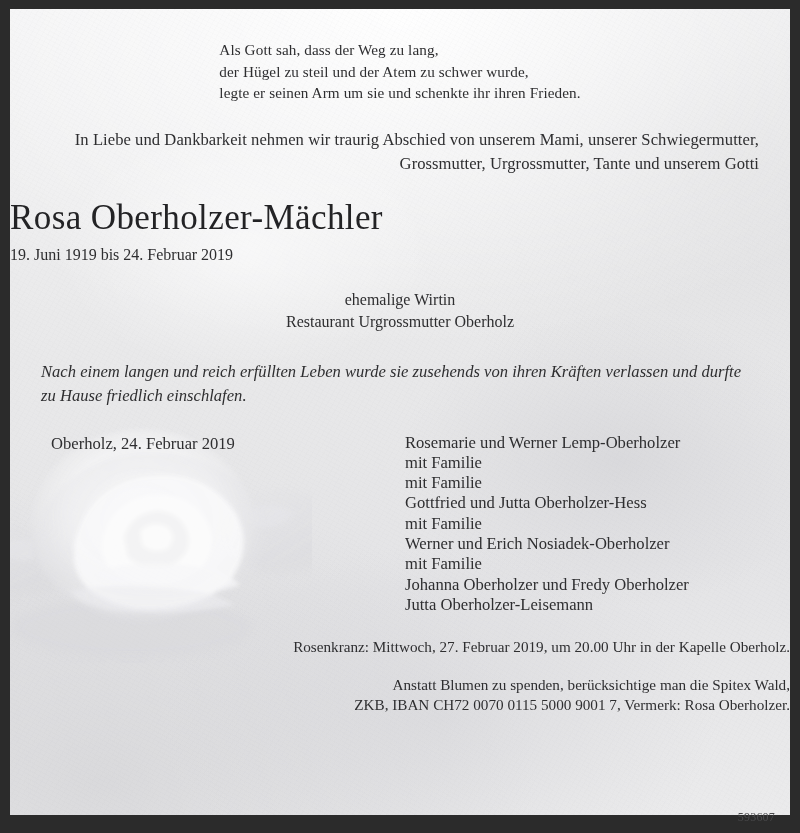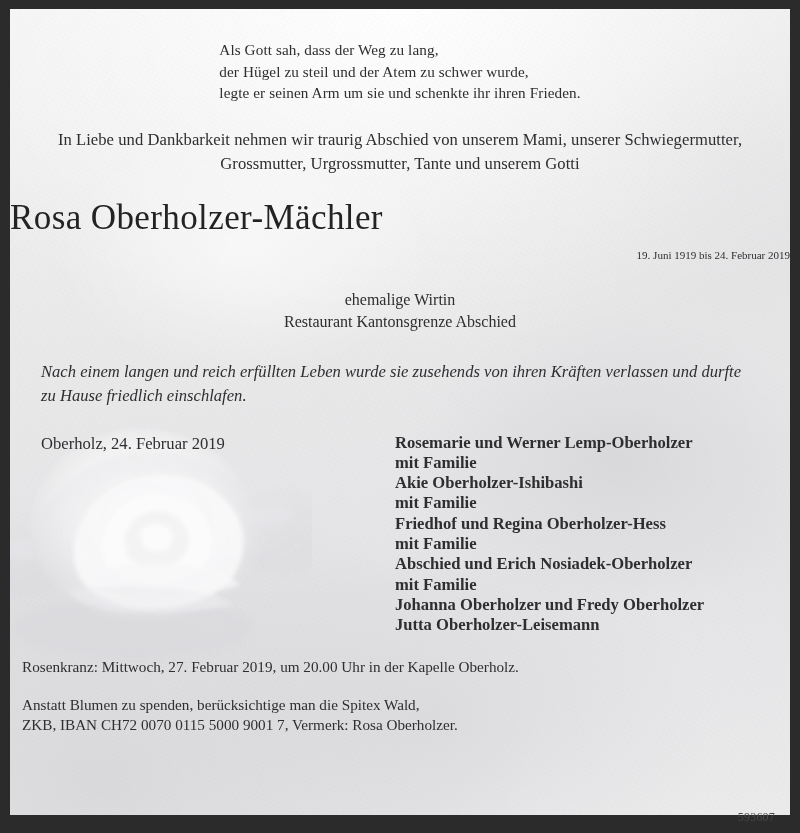--- a/index.html
+++ b/index.html
@@ -79,35 +79,35 @@
     font-size: 15.2px;
     line-height: 21.5px;
     letter-spacing: 0.1px;
   }
   .poem .inner { display: inline-block; text-align: left; }
 
   .intro {
     margin: 24px 31px 0 31px;
     font-size: 16.6px;
     line-height: 24px;
-    text-align: center;
+    text-align: right;
     letter-spacing: 0.05px;
   }
 
   .name {
     margin-top: 22px;
     font-size: 35px;
     line-height: 40px;
     letter-spacing: 0.4px;
     color: #232325;
   }
   .dates {
     margin-top: 6px;
-    text-align: right;
-    font-size: 11px;
+    text-align: left;
+    font-size: 16px;
     line-height: 22px;
   }
   .role {
     margin-top: 23px;
     text-align: center;
     font-size: 16px;
     line-height: 22.5px;
   }
 
   .body-par {
@@ -115,39 +115,39 @@
     font-size: 16.6px;
     line-height: 24px;
     text-align: left;
     font-style: italic;
   }
 
   .survivors {
     margin-top: 25px;
     display: flex;
     align-items: flex-start;
+    padding-left: 10px;
   }
   .survivors .left {
     width: 385px;
     padding-left: 31px;
     box-sizing: border-box;
     font-size: 16.6px;
     line-height: 21px;
   }
   .survivors .right {
     flex: 1;
     font-size: 16.6px;
     line-height: 20.3px;
-    font-weight: bold;
   }
   .survivors .right div { white-space: nowrap; }
 
   .ceremony {
     margin-top: 22px;
-    text-align: left;
+    text-align: right;
     font-size: 15.2px;
     line-height: 20px;
     padding-left: 12px;
   }
   .ceremony .blk { margin-top: 18px; }
   .ceremony .blk:first-child { margin-top: 0; }
 
   .refno {
     position: absolute;
     right: 25px;
@@ -222,35 +222,34 @@
         </div>
       </div>
 
       <div class="intro">In Liebe und Dankbarkeit nehmen wir traurig Abschied von unserem Mami, unserer Schwiegermutter, Grossmutter, Urgrossmutter, Tante und unserem Gotti</div>
 
       <div class="name">Rosa Oberholzer-Mächler</div>
       <div class="dates">19. Juni 1919 bis 24. Februar 2019</div>
 
       <div class="role">
         <div>ehemalige Wirtin</div>
-        <div>Restaurant Kantonsgrenze Abschied</div>
+        <div>Restaurant Urgrossmutter Oberholz</div>
       </div>
 
       <div class="body-par">Nach einem langen und reich erfüllten Leben wurde sie zusehends von ihren Kräften verlassen und durfte zu Hause friedlich einschlafen.</div>
 
       <div class="survivors">
         <div class="left">Oberholz, 24. Februar 2019</div>
         <div class="right">
           <div>Rosemarie und Werner Lemp-Oberholzer</div>
           <div>mit Familie</div>
-          <div>Akie Oberholzer-Ishibashi</div>
-          <div>mit Familie</div>
-          <div>Friedhof und Regina Oberholzer-Hess</div>
-          <div>mit Familie</div>
-          <div>Abschied und Erich Nosiadek-Oberholzer</div>
+          <div>mit Familie</div>
+          <div>Gottfried und Jutta Oberholzer-Hess</div>
+          <div>mit Familie</div>
+          <div>Werner und Erich Nosiadek-Oberholzer</div>
           <div>mit Familie</div>
           <div>Johanna Oberholzer und Fredy Oberholzer</div>
           <div>Jutta Oberholzer-Leisemann</div>
         </div>
       </div>
 
       <div class="ceremony">
         <div class="blk">Rosenkranz: Mittwoch, 27. Februar 2019, um 20.00 Uhr in der Kapelle Oberholz.</div>
 
 

